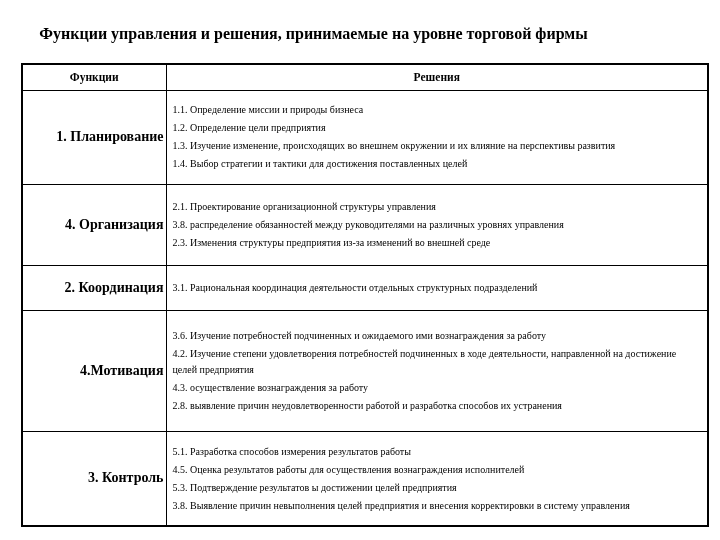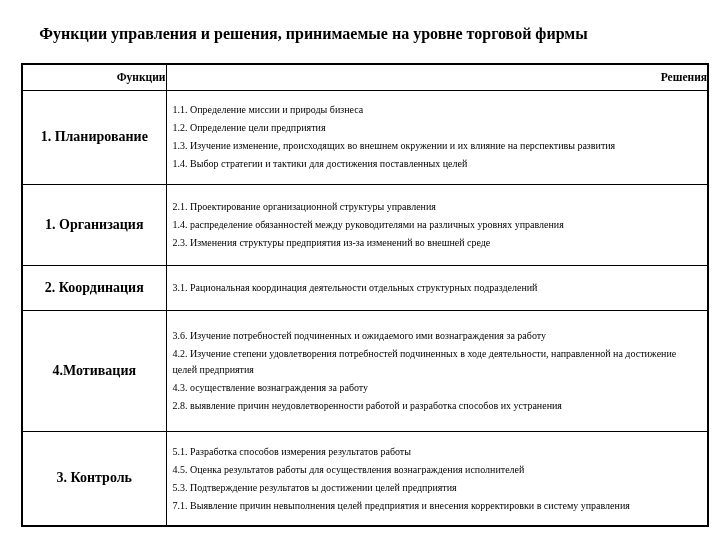--- a/index.html
+++ b/index.html
@@ -44,28 +44,28 @@
   col.col-dec  { width: 542px; }
   tr.hdr       { height: 26px; }
   tr.r1        { height: 94px; }
   tr.r2        { height: 81px; }
   tr.r3        { height: 45px; }
   tr.r4        { height: 121px; }
   tr.r5        { height: 95px; }
   th.hcell {
     font-size: 11.5px;
     font-weight: bold;
-    text-align: right;
+    text-align: center;
     vertical-align: middle;
     padding: 0;
   }
   td.func {
     font-size: 14px;
     font-weight: bold;
-    text-align: center;
+    text-align: right;
     vertical-align: middle;
     padding: 8px 2px;
   }
   td.dec {
     font-size: 10px;
     vertical-align: middle;
     padding: 2px 6px 2px 6px;
   }
   p.decision {
     margin: 0 0 2.5px 0;
@@ -99,24 +99,24 @@
         <td class="func">1. Планирование</td>
         <td class="dec">
           <p class="decision">1.1. Определение миссии и природы бизнеса</p>
           <p class="decision">1.2. Определение цели предприятия</p>
           <p class="decision justify">1.3. Изучение изменение, происходящих во внешнем окружении и их влияние на перспективы развития</p>
           <p class="decision">1.4. Выбор стратегии и тактики для достижения поставленных целей</p>
         </td>
       </tr>
 
       <tr class="r2">
-        <td class="func">1. Организация</td>
+        <td class="func">4. Организация</td>
         <td class="dec">
           <p class="decision">2.1. Проектирование организационной структуры управления</p>
-          <p class="decision">1.4. распределение обязанностей между руководителями на различных уровнях управления</p>
+          <p class="decision">3.8. распределение обязанностей между руководителями на различных уровнях управления</p>
           <p class="decision">2.3. Изменения структуры предприятия из-за изменений во внешней среде</p>
         </td>
       </tr>
 
       <tr class="r3">
         <td class="func">2. Координация</td>
         <td class="dec">
           <p class="decision">3.1. Рациональная координация деятельности отдельных структурных подразделений</p>
         </td>
       </tr>
@@ -130,19 +130,19 @@
           <p class="decision">2.8. выявление причин неудовлетворенности работой и разработка способов их устранения</p>
         </td>
       </tr>
 
       <tr class="r5">
         <td class="func">3. Контроль</td>
         <td class="dec">
           <p class="decision">5.1. Разработка способов измерения результатов работы</p>
           <p class="decision">4.5. Оценка результатов работы для осуществления вознаграждения исполнителей</p>
           <p class="decision">5.3. Подтверждение результатов ы достижении целей предприятия</p>
-          <p class="decision">7.1. Выявление причин невыполнения целей предприятия и внесения корректировки в систему управления</p>
+          <p class="decision">3.8. Выявление причин невыполнения целей предприятия и внесения корректировки в систему управления</p>
         </td>
       </tr>
 
     </tbody>
   </table>
 </div>
 
 </body></html>

